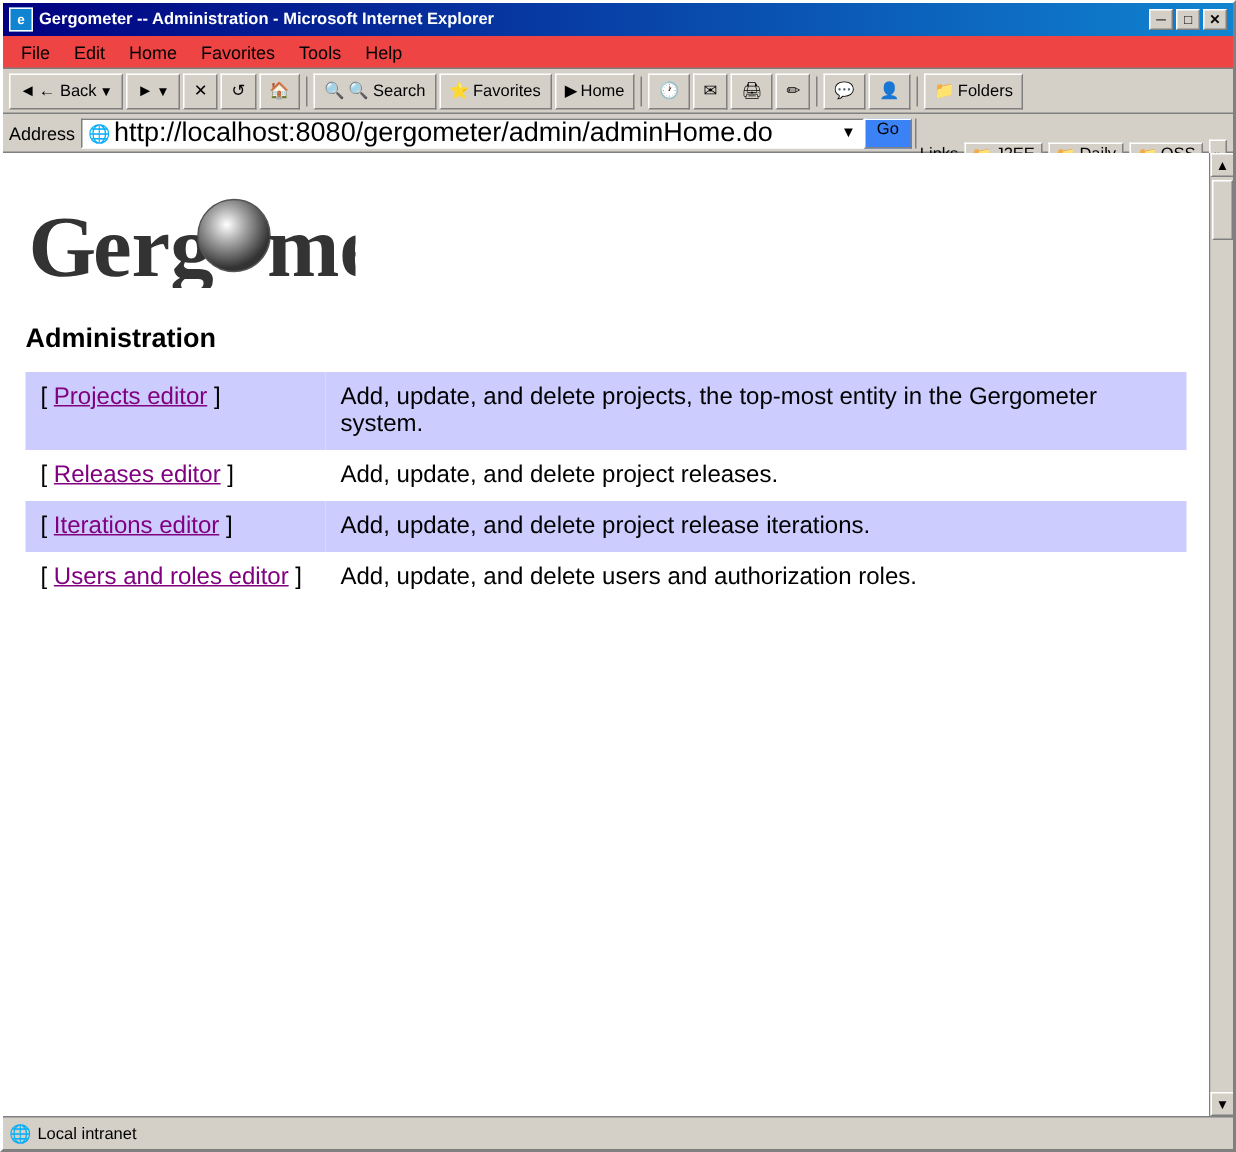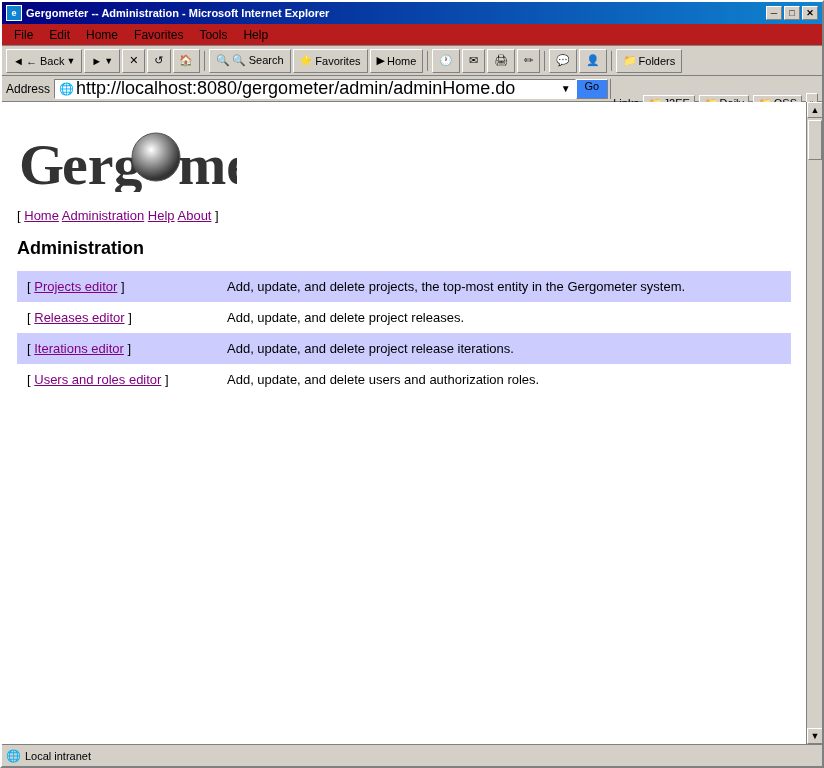--- a/index.html
+++ b/index.html
@@ -73,21 +73,21 @@
       display: flex;
       align-items: center;
       justify-content: center;
       cursor: pointer;
       color: #000;
       font-weight: bold;
     }
 
     
     .menu-bar {
-      background: #b91c1c;
+      background: #ef4444;
       height: 22px;
       display: flex;
       align-items: center;
       padding: 0 4px;
       border-bottom: 1px solid #808080;
       flex-shrink: 0;
     }
 
     .menu-item {
       padding: 2px 8px;
@@ -334,21 +334,21 @@
       background: #ccccff;
     }
 
     .admin-table tr:nth-child(even) {
       background: #fff;
     }
 
     .admin-table td {
       padding: 8px 10px;
       vertical-align: top;
-      font-size: 13px;
+      font-size: 16px;
     }
 
     .admin-table td:first-child {
       width: 200px;
       white-space: nowrap;
     }
 
     .admin-table td a {
       color: #800080;
       text-decoration: underline;
@@ -465,31 +465,20 @@
           <text x="2" y="62" font-family="Georgia, serif" font-size="58" font-weight="bold" fill="#333">G</text>
 
           <text x="45" y="62" font-family="Georgia, serif" font-size="58" font-weight="bold" fill="#333">erg</text>
 
           <circle cx="139" cy="35" r="24" fill="url(#sphereGrad)" stroke="#555" stroke-width="1"></circle>
 
           <text x="161" y="62" font-family="Georgia, serif" font-size="58" font-weight="bold" fill="#333">meter</text>
         </svg>
       </div>
 
-      <div class="nav-bar">
-        <span class="nav-separator">[</span>
-        <a>Home</a>
-        <span class="nav-separator"> </span>
-        <a>Administration</a>
-        <span class="nav-separator"> </span>
-        <a>Help</a>
-        <span class="nav-separator"> </span>
-        <a>About</a>
-        <span class="nav-separator">]</span>
-      </div>
 
       <h1 class="page-heading">Administration</h1>
 
       <table class="admin-table">
         <tbody>
           <tr>
             <td>
               <span>[</span>
               <a>Projects editor</a>
               <span>]</span>

